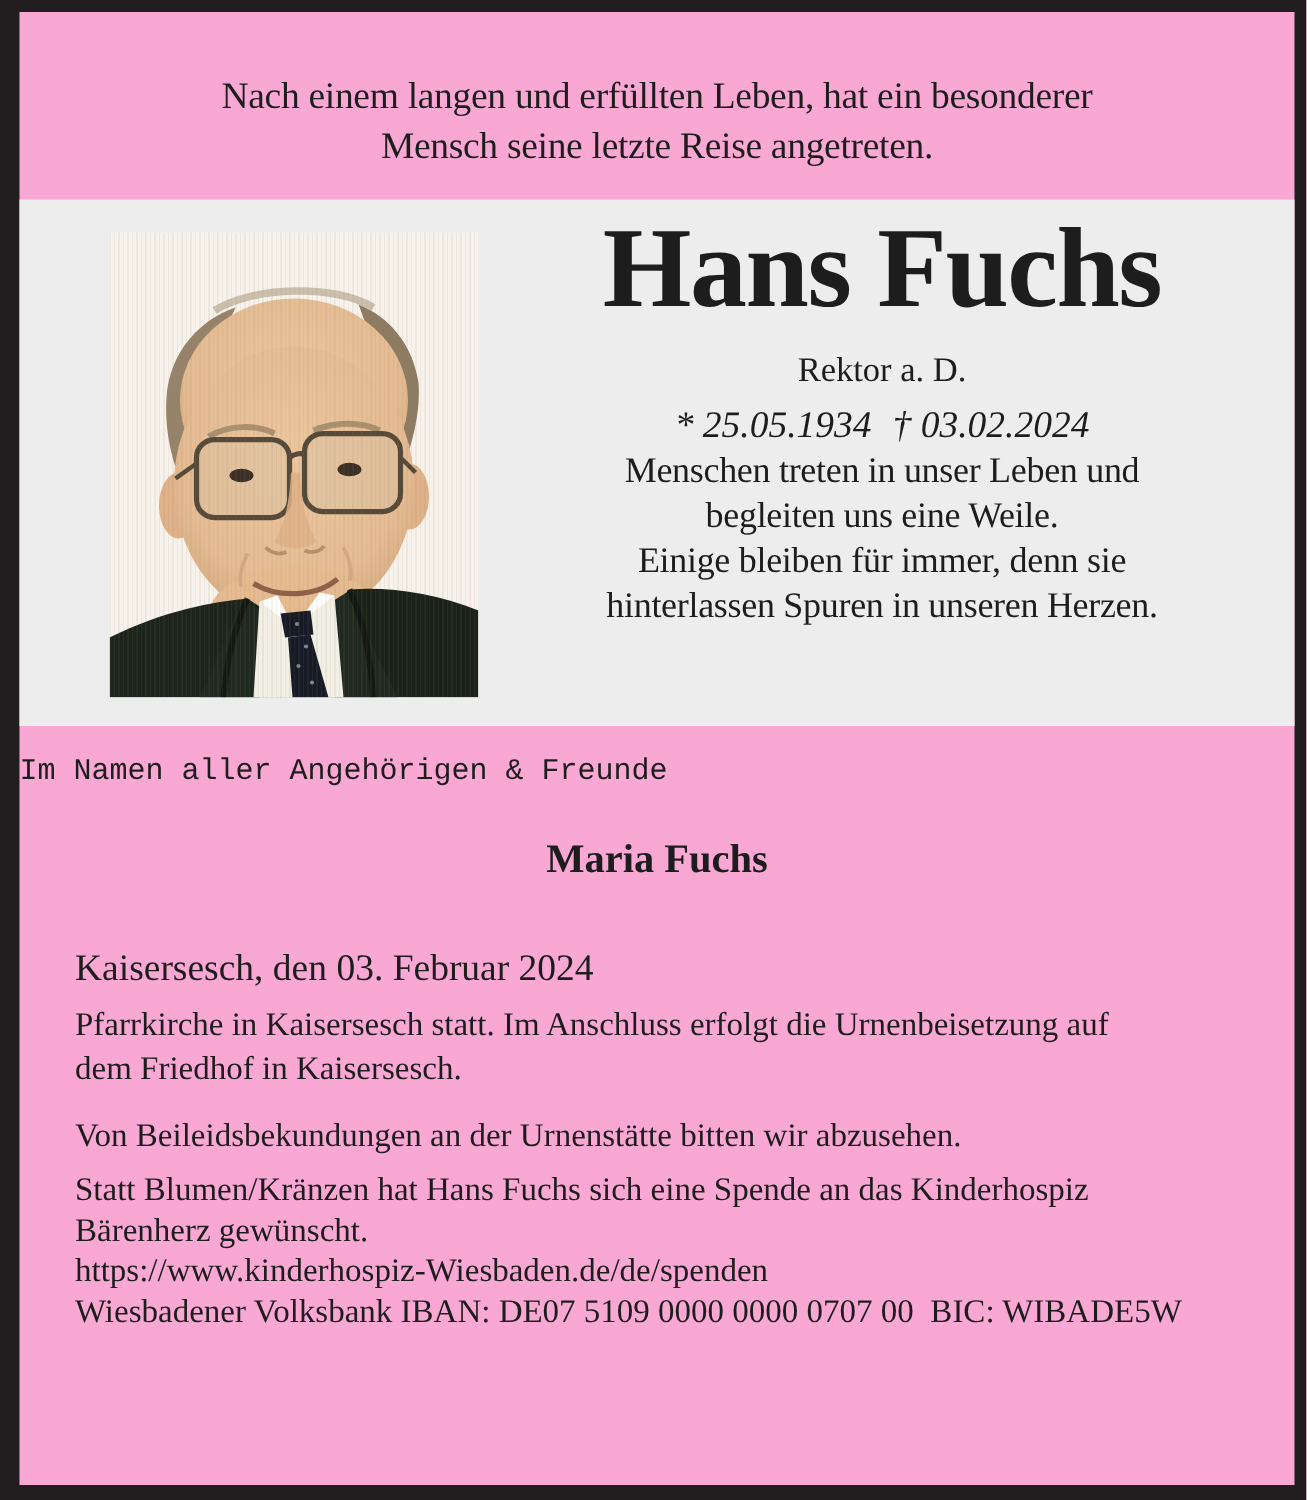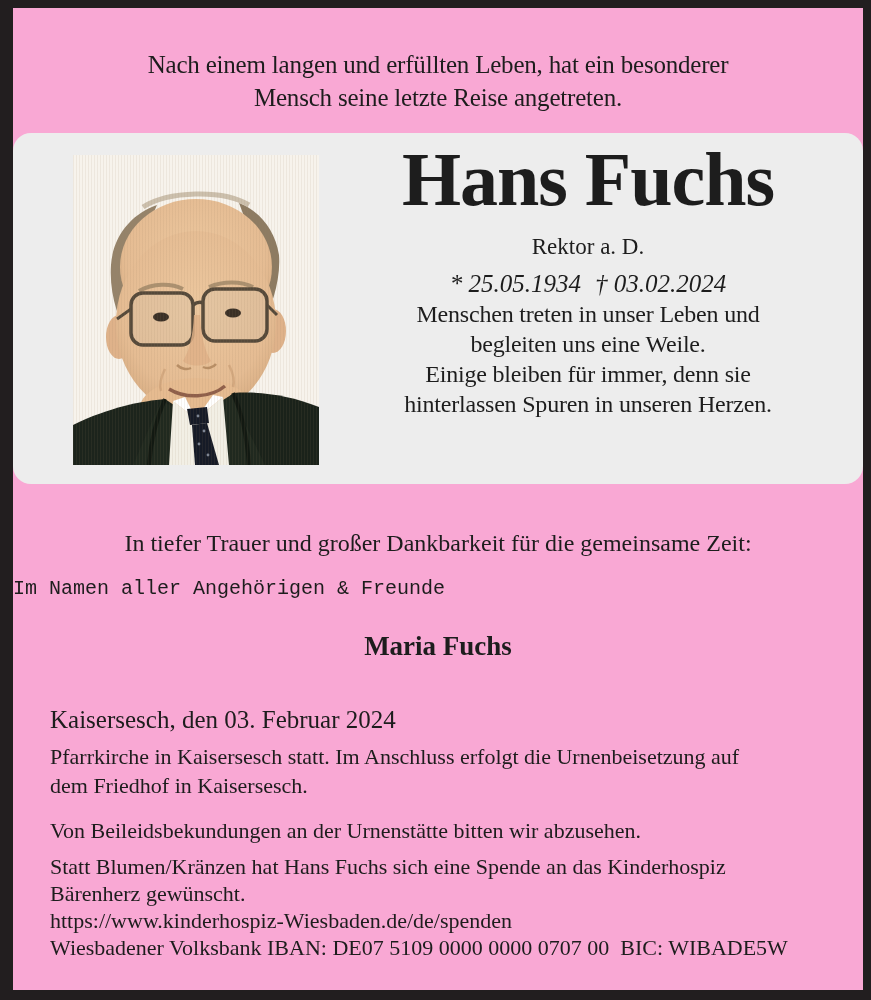--- a/index.html
+++ b/index.html
@@ -32,21 +32,20 @@
     letter-spacing: -0.2px;
   }
 
   .panel {
     margin-top: 19px;
     height: 351px;
     width: 100%;
     background: #ededed;
     display: flex;
     flex-direction: row;
-    border-radius: 18px;
   }
 
   .photo {
     flex: 0 0 auto;
     width: 246px;
     height: 310px;
     margin: 22px 0 0 60px;
     position: relative;
     overflow: hidden;
     background: #f7f3ec;
@@ -223,21 +222,20 @@
       </div>
       <div class="poem">
         <div>Menschen treten in unser Leben und</div>
         <div>begleiten uns eine Weile.</div>
         <div>Einige bleiben für immer, denn sie</div>
         <div>hinterlassen Spuren in unseren Herzen.</div>
       </div>
     </div>
   </div>
 
-  <div class="condolence">In tiefer Trauer und großer Dankbarkeit für die gemeinsame Zeit:</div>
   <div class="family-line">Im Namen aller Angehörigen &amp; Freunde</div>
   <div class="family-name">Maria Fuchs</div>
 
   <div class="dateline">
     <span class="place">Kaisersesch</span><span>, den 03. Februar 2024</span>
   </div>
 
   <div class="para service">
     <div>Pfarrkirche in Kaisersesch statt. Im Anschluss erfolgt die Urnenbeisetzung auf</div>
     <div>dem Friedhof in Kaisersesch.</div>

